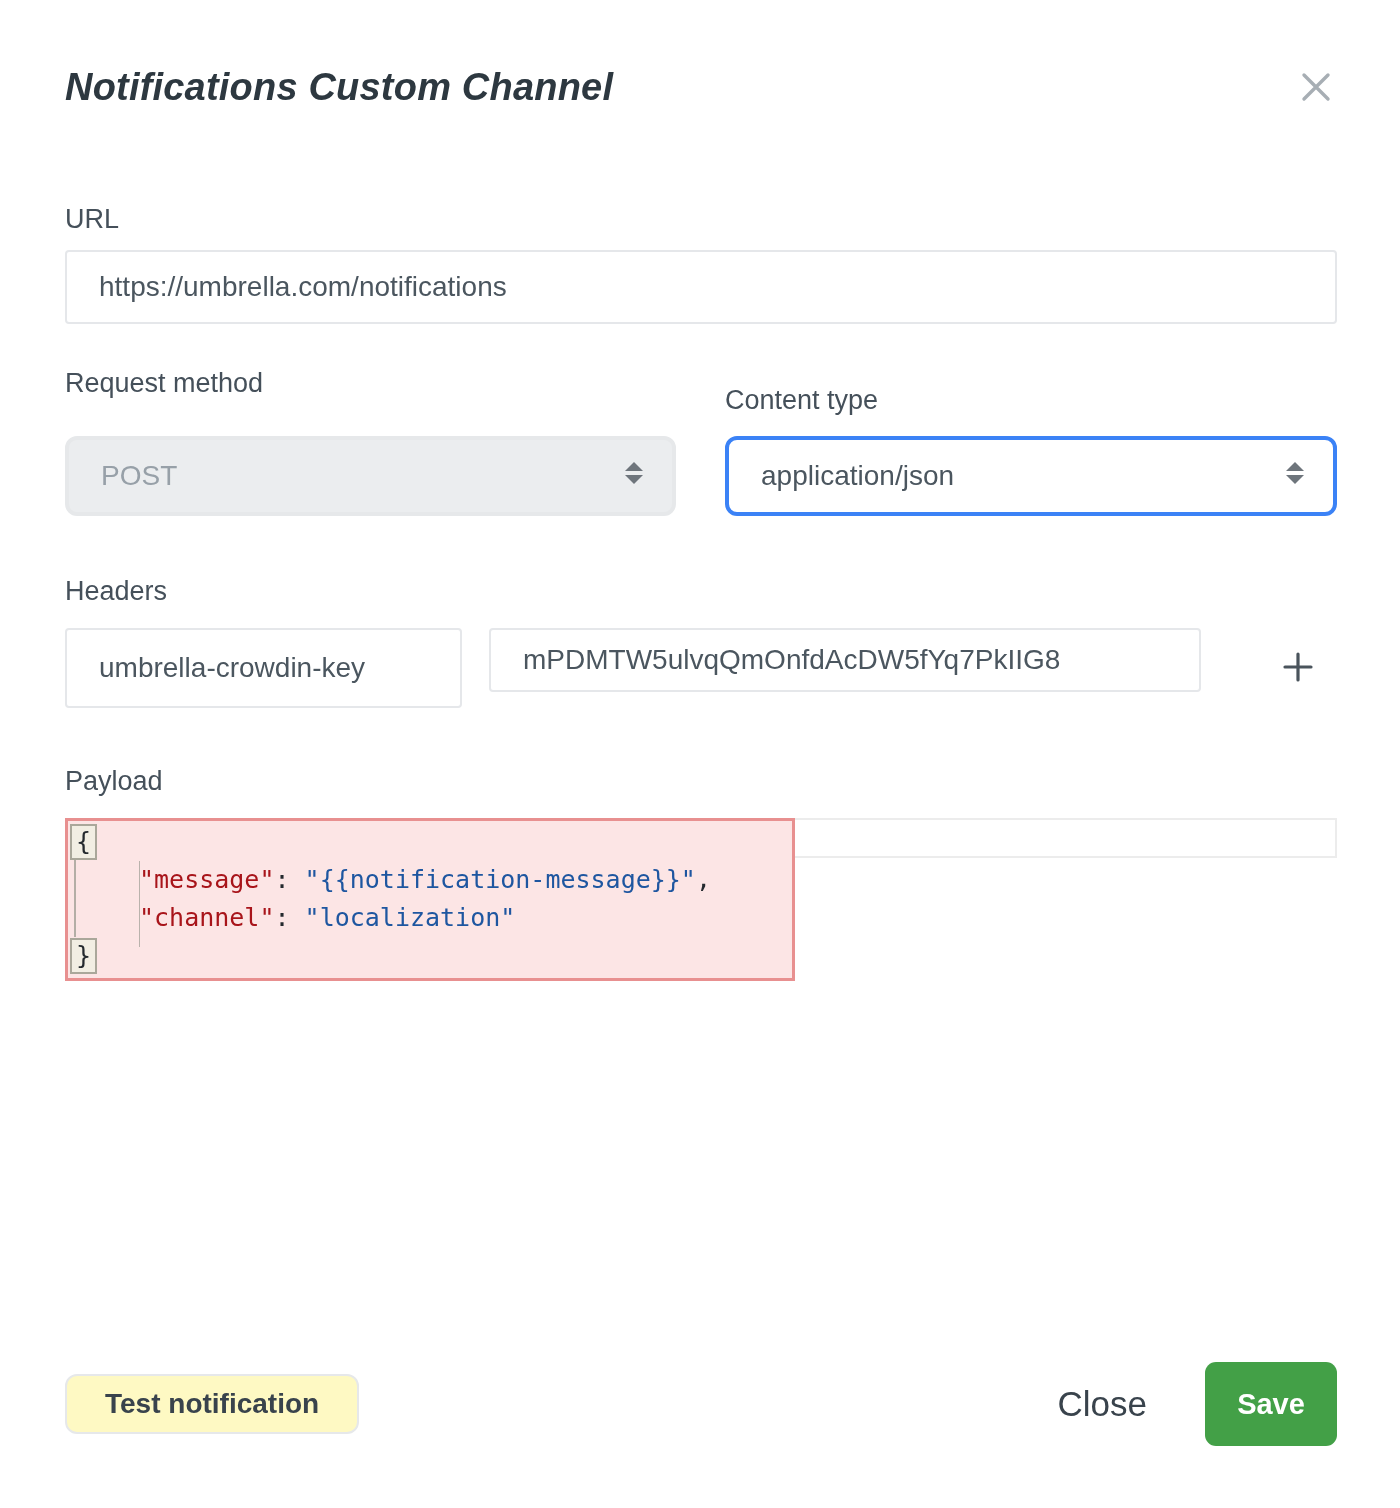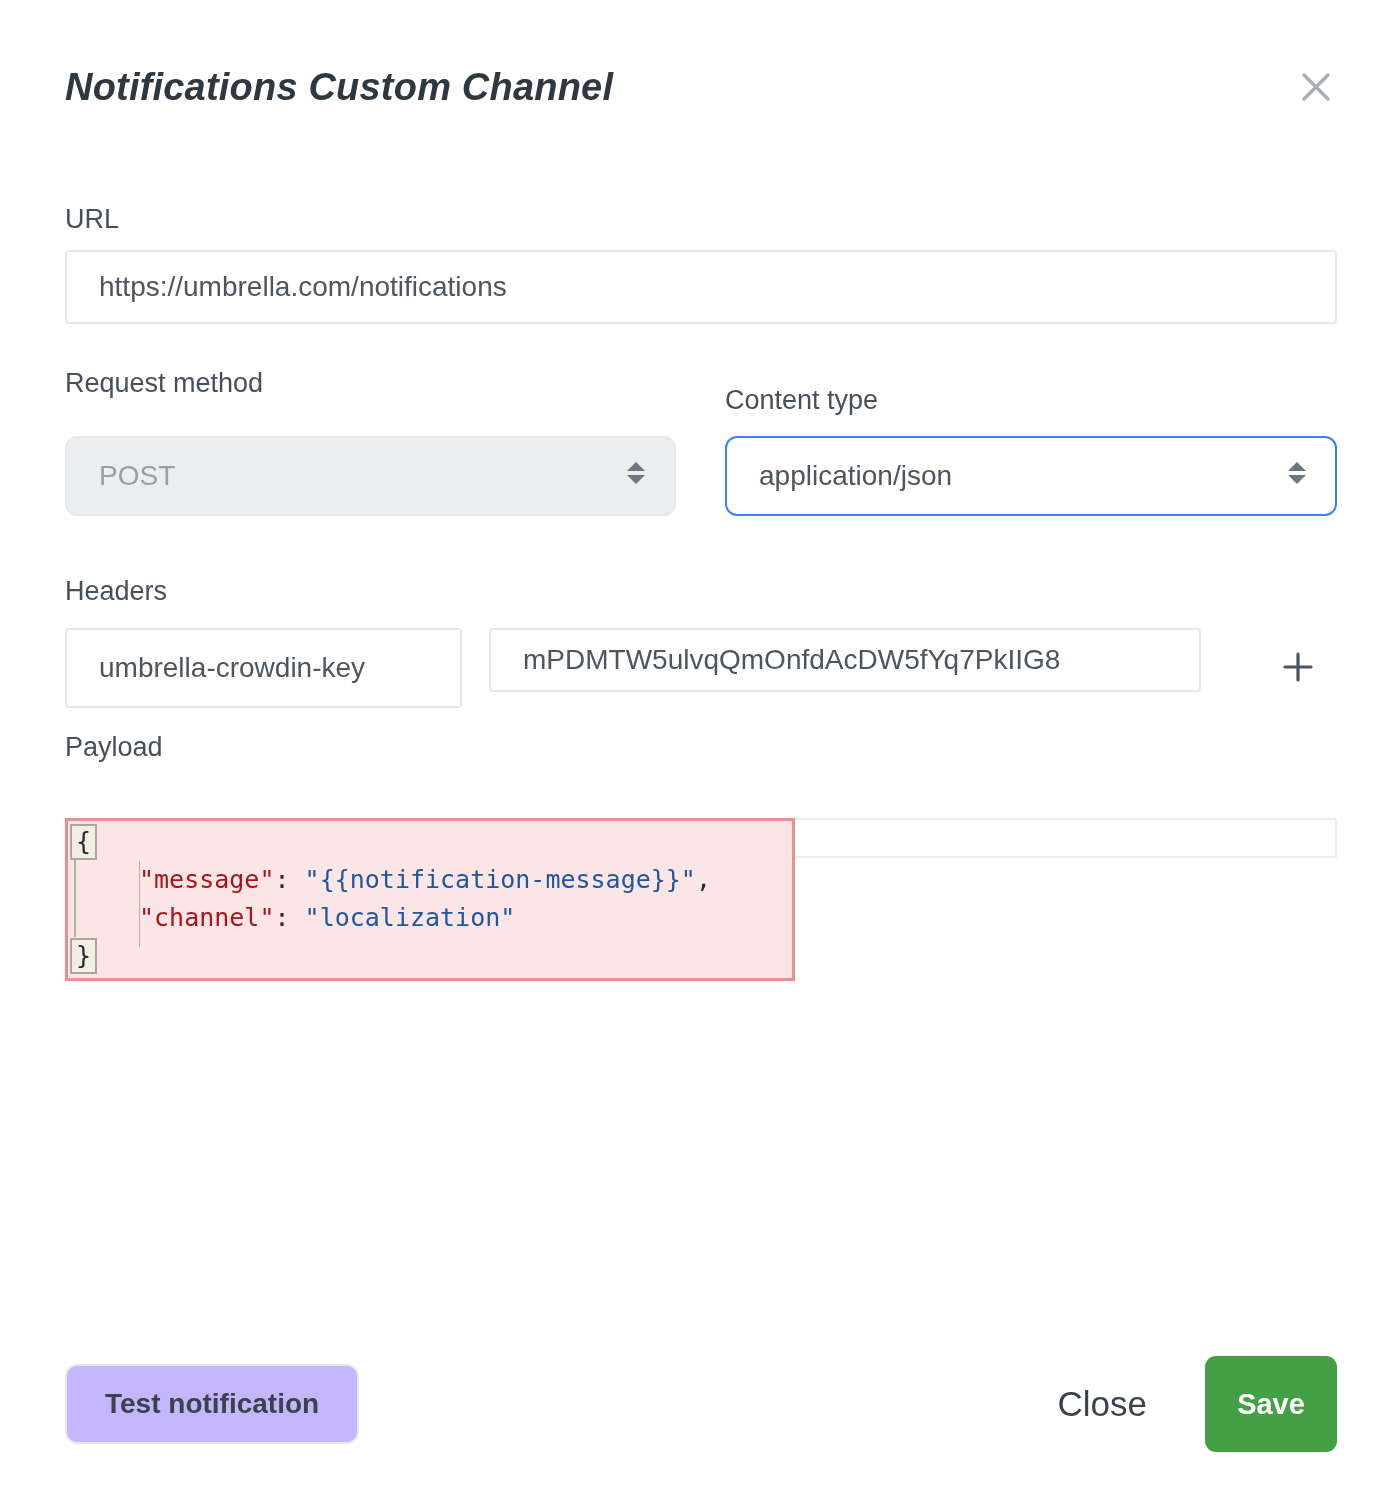--- a/index.html
+++ b/index.html
@@ -40,21 +40,21 @@
     border-radius: 4px;
     background: #ffffff;
     font-family: "Liberation Sans", sans-serif;
     font-size: 28px; color: #4b565f;
     padding: 0 32px;
     outline: none;
   }
   .select-box {
     position: absolute;
     height: 80px;
-    border: 2px solid #3b82f6;
+    border: 4px solid #3b82f6;
     border-radius: 12px;
     background: #ffffff;
     display: flex; align-items: center; justify-content: space-between;
     font-size: 28px; color: #4b565f;
     padding: 0 26px 0 32px;
     cursor: pointer;
   }
   .select-box.disabled {
     background: #ebedef;
     border-color: #e6e8ea;
@@ -113,38 +113,38 @@
     border-left: 1px solid #b9b2ac;
   }
 
   
   .footer {
     position: absolute; left: 65px; top: 1362px;
     width: 1272px; height: 84px;
     display: flex; align-items: center; justify-content: space-between;
   }
   .test-btn {
-    height: 80px; padding: 0 38px;
-    background: #c4b5fd;
+    height: 60px; padding: 0 38px;
+    background: #fef9c3;
     border: 2px solid #e6e8ea;
     border-radius: 12px;
     font-family: "Liberation Sans", sans-serif;
     font-size: 28px; font-weight: 600; color: #39434c;
     cursor: pointer;
   }
   .footer-right { display: flex; align-items: center; }
   .close-text-btn {
     background: none; border: none;
     font-family: "Liberation Sans", sans-serif;
     font-size: 35px; font-weight: 400; color: #39434c;
     cursor: pointer;
     margin-right: 58px;
   }
   .save-btn {
-    width: 132px; height: 96px;
+    width: 132px; height: 84px;
     background: #43a047;
     border: none; border-radius: 11px;
     font-family: "Liberation Sans", sans-serif;
     font-size: 29px; font-weight: 600; color: #ffffff;
     cursor: pointer;
   }
 </style>
 </head>
 <body>
 
@@ -186,21 +186,21 @@
 <input class="text-input" style="left: 65px; top: 628px; width: 397px; height: 80px;" type="text" value="umbrella-crowdin-key">
 <input class="text-input" style="left: 489px; top: 628px; width: 712px; height: 64px;" type="text" value="mPDMTW5ulvqQmOnfdAcDW5fYq7PkIIG8">
 <button class="add-header-btn">
   <span>
     <svg width="34" height="34" viewBox="0 0 34 34">
       <path d="M17 4 V30 M4 17 H30" stroke="#4a545c" stroke-width="3.2" stroke-linecap="round" fill="none"></path>
     </svg>
   </span>
 </button>
 
-<div class="field-label" style="left:65px; top:732px;">Payload</div>
+<div class="field-label" style="left:65px; top:766px;">Payload</div>
 <div class="payload-editor">
   <div class="payload-strip"></div>
   <div class="payload-error">
     <div class="gutter-line"></div>
     <div class="indent-guide"></div>
     <div class="code-line"><span class="brace-box">{</span></div>
     <div class="code-line"><span class="code-indent"></span><span class="cm-key">"message"</span><span>: </span><span class="cm-value">"{{notification-message}}"</span><span>,</span></div>
     <div class="code-line"><span class="code-indent"></span><span class="cm-key">"channel"</span><span>: </span><span class="cm-value">"localization"</span></div>
     <div class="code-line"><span class="brace-box">}</span></div>
   </div>

